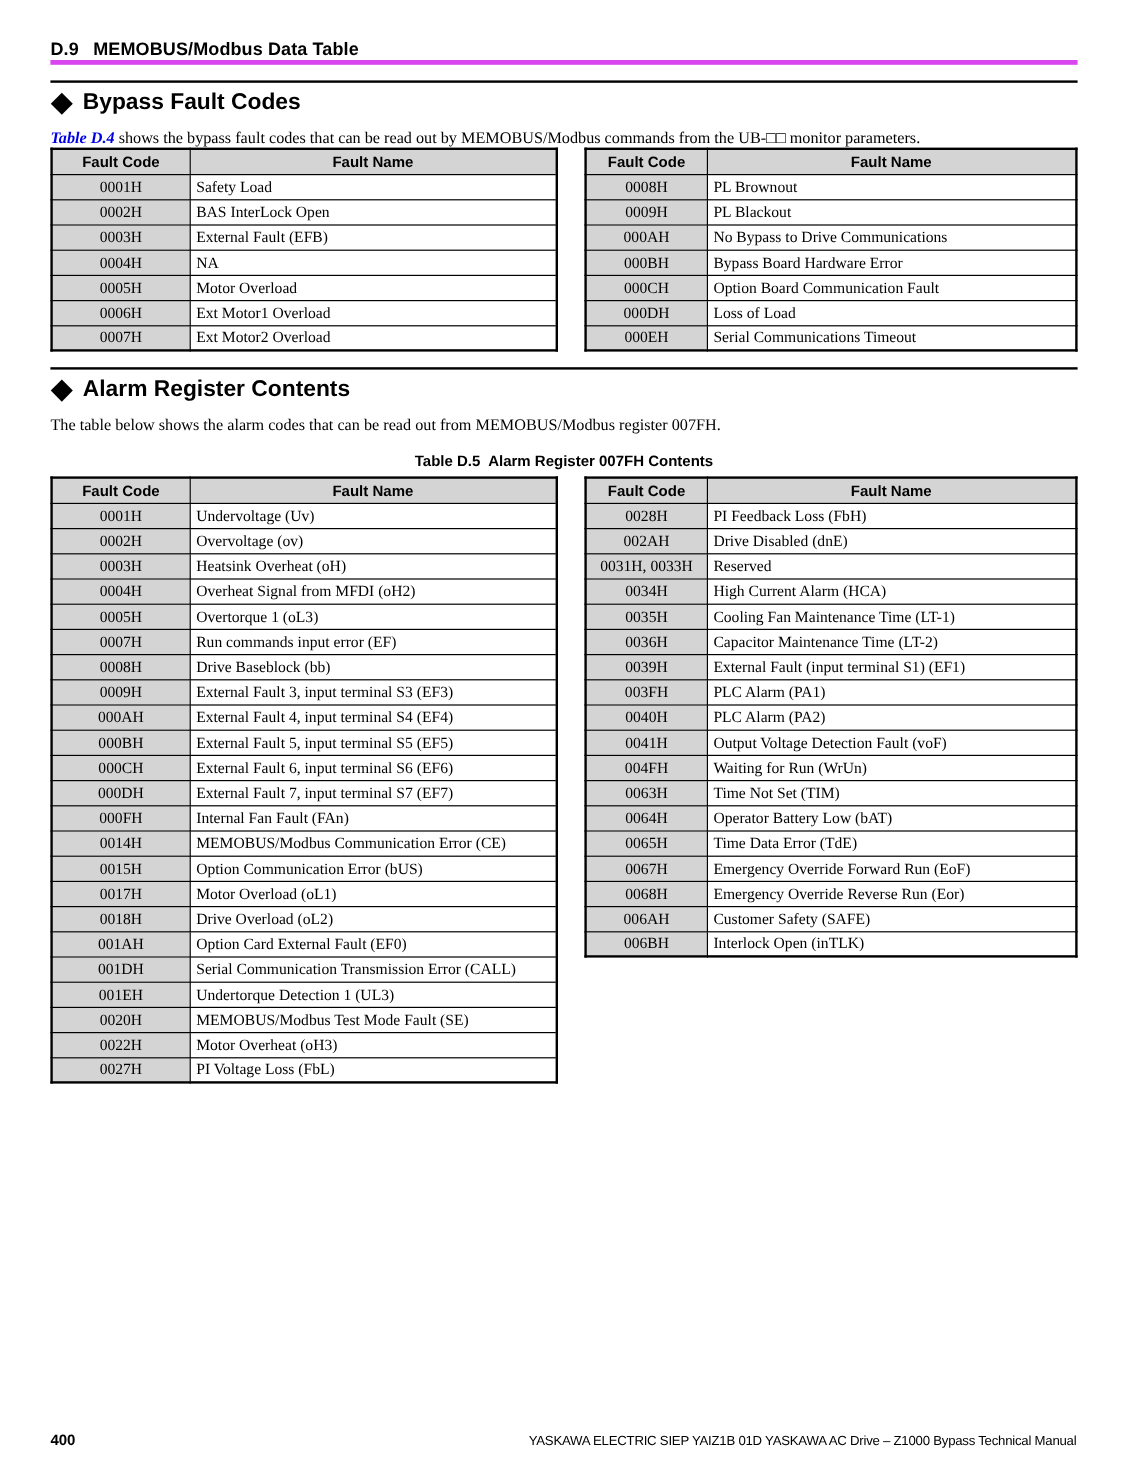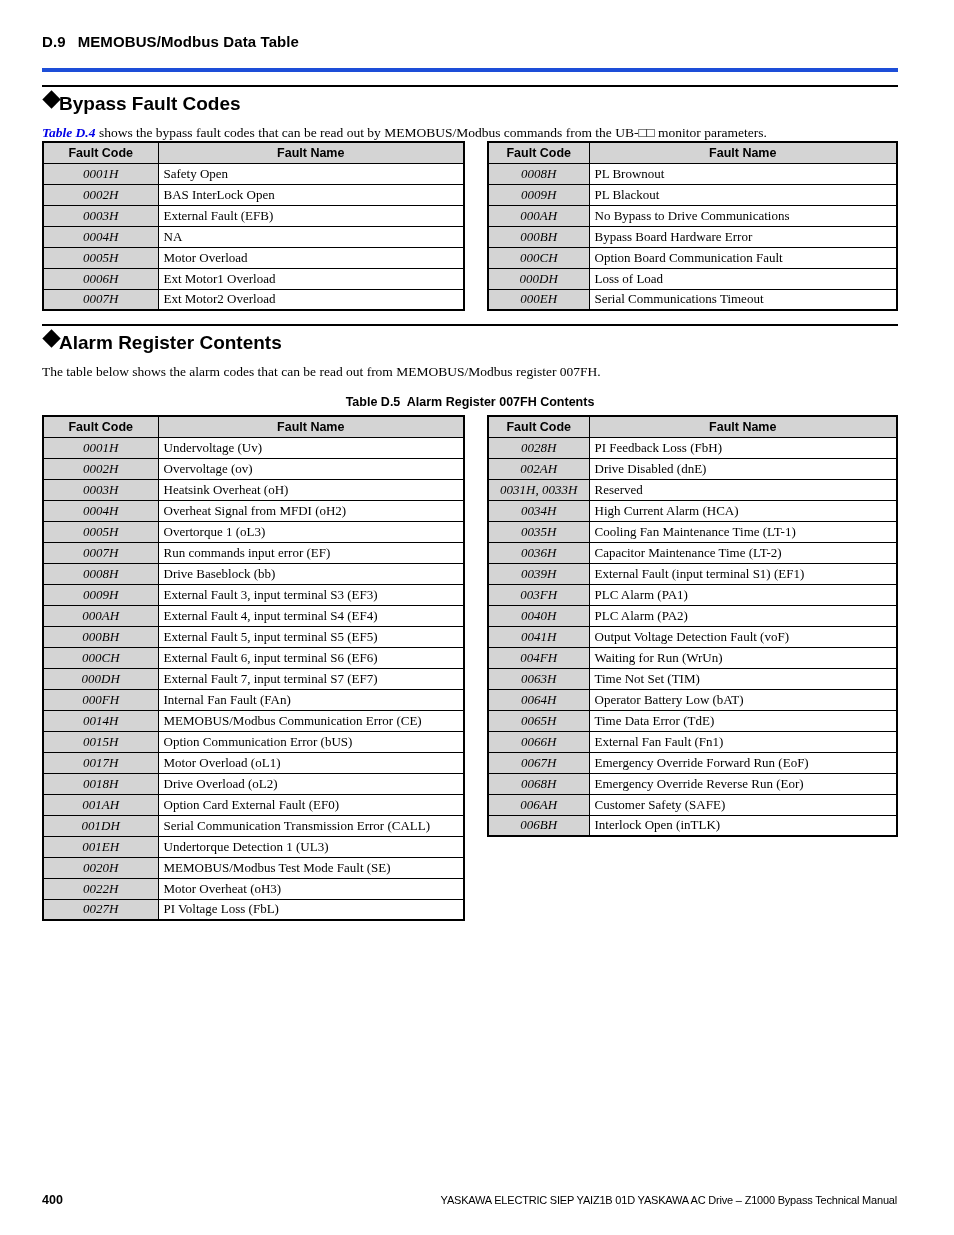--- a/index.html
+++ b/index.html
@@ -5,31 +5,31 @@
   * { margin:0; padding:0; box-sizing:border-box; }
   html,body { background:#ffffff; }
   body {
     width:954px; height:1235px; position:relative; overflow:hidden;
     font-family:"Liberation Serif", serif; color:#000;
   }
   .content { position:absolute; left:42px; top:0; width:856px; }
 
   
   .doc-header {
-    margin-top:33px; padding-bottom:18px; border-bottom:4px solid #1d4ed8;
+    margin-top:33px; padding-bottom:0; border-bottom:4px solid #d946ef;
     font-family:"Liberation Sans", sans-serif; font-weight:bold; font-size:15px;
     letter-spacing:0.1px;
   }
   .doc-header .secnum { margin-right:12px; }
 
   
   .section { margin-top:13px; border-top:2px solid #000; padding-top:3px; }
   .section-heading {
     font-family:"Liberation Sans", sans-serif; font-weight:bold; font-size:19px;
-    display:flex; align-items:flex-start; gap:1px; padding:3px 0 2px 1px;
+    display:flex; align-items:center; gap:11px; padding:3px 0 2px 1px;
   }
   .diamond {
     width:13px; height:13px; background:#000; transform:rotate(45deg);
     flex:0 0 13px; margin-left:2px;
   }
   .intro { font-size:13.5px; line-height:17px; margin-top:7px; }
   .xref { color:var(--link-blue,#0000e6); font-weight:bold; font-style:italic; text-decoration:none; cursor:pointer; }
 
   .caption {
     text-align:center; font-family:"Liberation Sans", sans-serif; font-weight:bold;
@@ -44,21 +44,21 @@
   .left-t  col.c-code { width:115px; }
   .right-t col.c-code { width:101px; }
   .ftable th, .ftable td {
     border:1px solid #000; height:21px; padding:0 4px;
     overflow:hidden; white-space:nowrap; vertical-align:middle;
   }
   .ftable th {
     background:var(--cell-gray,#d4d4d4);
     font-family:"Liberation Sans", sans-serif; font-size:12.5px; text-align:center;
   }
-  .ftable td.code { background:var(--cell-gray,#d4d4d4); text-align:center; font-size:13px;font-style:italic; }
+  .ftable td.code { background:var(--cell-gray,#d4d4d4); text-align:center; font-size:13px; }
   .ftable td.name { background:#fff; text-align:left; font-size:13px; padding-left:5px; }
 
   
   .footer {
     position:absolute; left:42px; right:57px; bottom:28px;
     display:flex; justify-content:space-between; align-items:baseline;
     font-family:"Liberation Sans", sans-serif;
   }
   .page-num { font-weight:bold; font-size:12.5px; }
   .footer-text { font-size:11px; letter-spacing:-0.2px; }
@@ -89,21 +89,21 @@
           </colgroup>
         <thead>
           <tr>
             <th>Fault Code</th>
             <th>Fault Name</th>
           </tr>
         </thead>
         <tbody>
             <tr>
               <td class="code">0001H</td>
-              <td class="name">Safety Open</td>
+              <td class="name">Safety Load</td>
             </tr>
             <tr>
               <td class="code">0002H</td>
               <td class="name">BAS InterLock Open</td>
             </tr>
             <tr>
               <td class="code">0003H</td>
               <td class="name">External Fault (EFB)</td>
             </tr>
             <tr>
@@ -347,24 +347,20 @@
             </tr>
             <tr>
               <td class="code">0064H</td>
               <td class="name">Operator Battery Low (bAT)</td>
             </tr>
             <tr>
               <td class="code">0065H</td>
               <td class="name">Time Data Error (TdE)</td>
             </tr>
             <tr>
-              <td class="code">0066H</td>
-              <td class="name">External Fan Fault (Fn1)</td>
-            </tr>
-            <tr>
               <td class="code">0067H</td>
               <td class="name">Emergency Override Forward Run (EoF)</td>
             </tr>
             <tr>
               <td class="code">0068H</td>
               <td class="name">Emergency Override Reverse Run (Eor)</td>
             </tr>
             <tr>
               <td class="code">006AH</td>
               <td class="name">Customer Safety (SAFE)</td>

